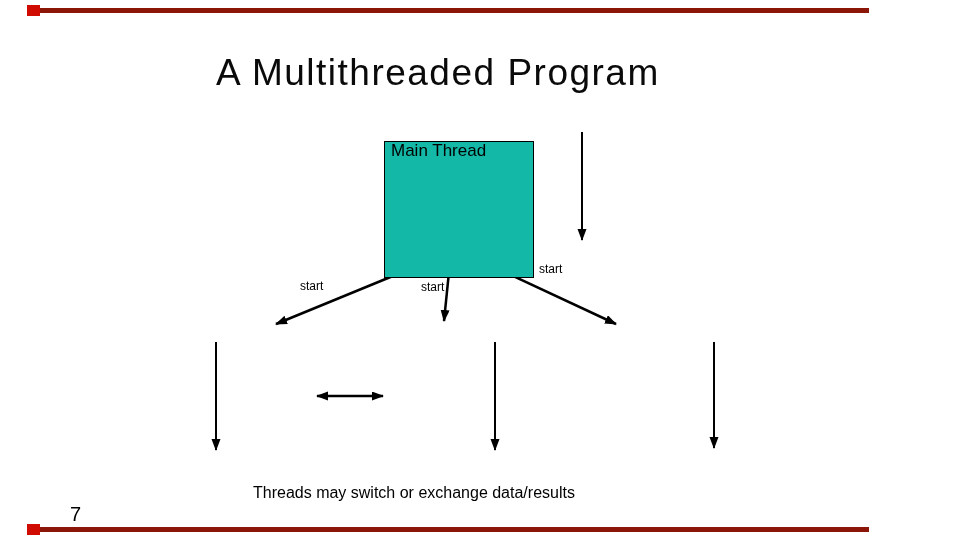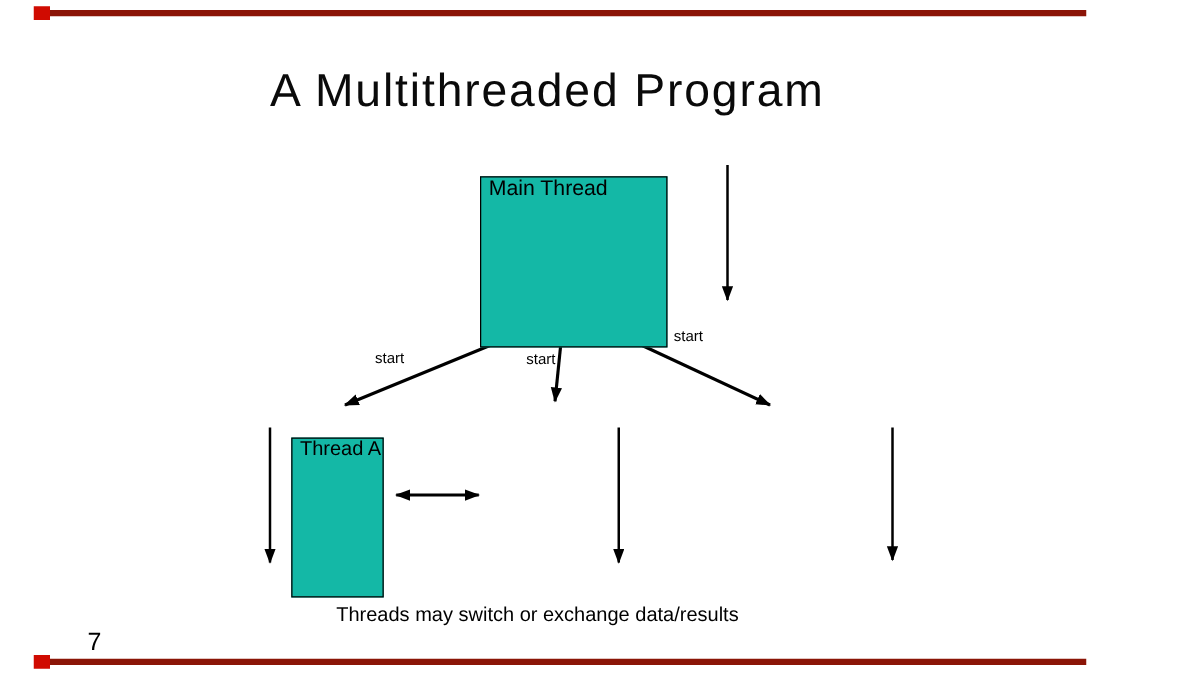--- a/index.html
+++ b/index.html
@@ -35,21 +35,21 @@
   .start-label{position:absolute;font-size:12px;line-height:1.1;white-space:nowrap;}
   .start-1{left:300px;top:280px;}
   .start-2{left:421px;top:281px;}
   .start-3{left:539px;top:263px;}
   
   .arrows{position:absolute;left:0;top:0;width:960px;height:540px;pointer-events:none;}
   .arrows line{stroke:#000;}
   .ln-thick{stroke-width:2.5px;}
   .ln-thin{stroke-width:2px;}
   
-  .caption{position:absolute;left:253px;top:483px;font-size:16px;line-height:1.2;white-space:nowrap;margin-left:16px;}
+  .caption{position:absolute;left:253px;top:483px;font-size:16px;line-height:1.2;white-space:nowrap;}
   .page-number{position:absolute;left:70px;top:503px;font-size:20px;line-height:1.1;}
 </style>
 </head>
 <body>
 
 <div class="slide">
 
   <div class="accent accent-sq-top"></div>
   <div class="accent accent-bar-top"></div>
   <div class="accent accent-bar-bottom"></div>
@@ -69,23 +69,20 @@
     <line class="ln-thick" x1="485" y1="263" x2="616" y2="324" marker-end="url(#ah)"></line>
     <line class="ln-thin" x1="216" y1="342" x2="216" y2="450" marker-end="url(#ah)"></line>
     <line class="ln-thin" x1="495" y1="342" x2="495" y2="450" marker-end="url(#ah)"></line>
     <line class="ln-thin" x1="714" y1="342" x2="714" y2="448" marker-end="url(#ah)"></line>
     <line class="ln-thick" x1="317" y1="396" x2="383" y2="396" marker-start="url(#ah)" marker-end="url(#ah)"></line>
   </svg>
 
   <div class="box box-main">
     <span class="box-label">Main Thread</span>
   </div>
-  <div class="box box-a">
-    <span class="box-label">Thread A</span>
-  </div>
 
   <span class="start-label start-1">start</span>
   <span class="start-label start-2">start</span>
   <span class="start-label start-3">start</span>
 
   <div class="caption">Threads may switch or exchange data/results</div>
   <div class="page-number">7</div>
 
 </div>
 

